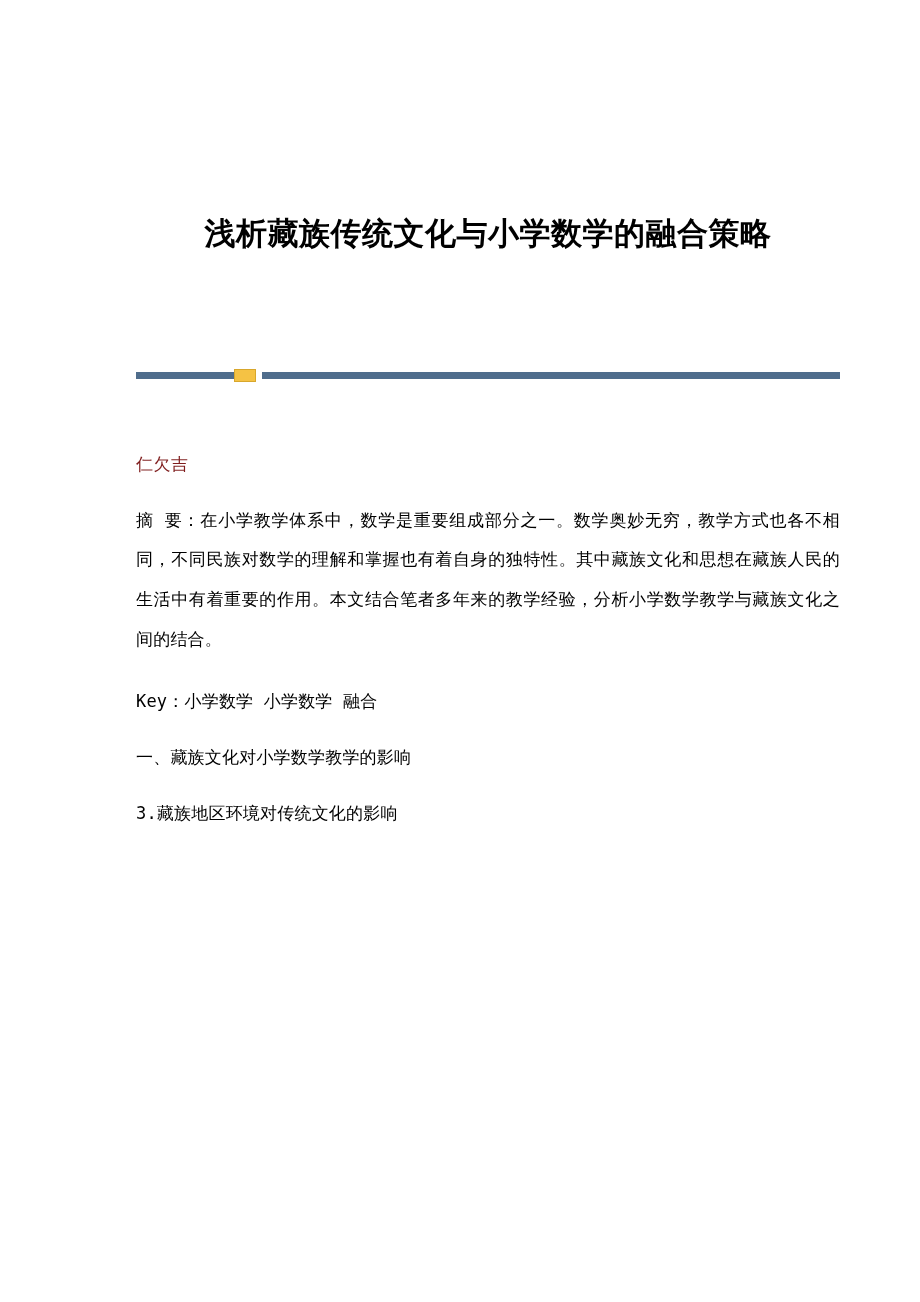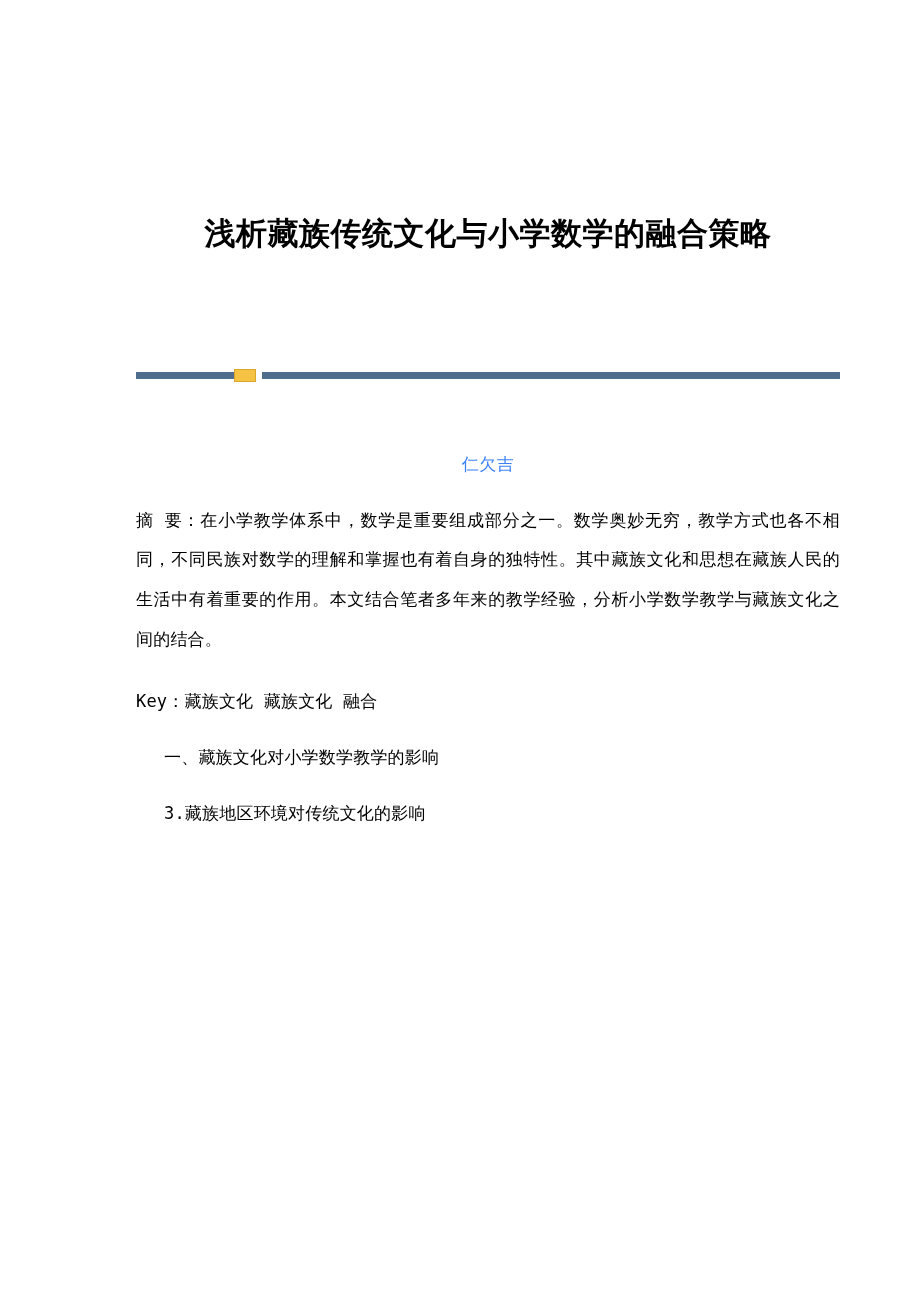--- a/index.html
+++ b/index.html
@@ -76,60 +76,58 @@
     height: 7px;
     background: #ffffff;
   }
 
   .author {
     margin: 0;
     padding-top: 68px;
     font-family: "DejaVu Sans Mono", "Liberation Mono", monospace;
     font-size: 17px;
     line-height: 1.6;
-    color: #3b82f6;
+    color: #7f1d1d;
     letter-spacing: 0.5px;
-    text-align: center;
   }
 
   p.body-text {
     margin: 0;
     padding-top: 22px;
     font-family: "DejaVu Sans Mono", "Liberation Mono", monospace;
     font-size: 17px;
     line-height: 2.35;
     text-align: justify;
     color: #000000;
     letter-spacing: 0.2px;
   }
 
   p.body-text.tight {
     padding-top: 16px;
-    margin-left: 28px;
   }
 </style>
 </head>
 <body>
 
 <div class="page">
   <div class="content">
 
     <h1 class="doc-title">浅析藏族传统文化与小学数学的融合策略</h1>
 
     <div class="divider-wrap">
       <div class="divider-bar"></div>
       <div class="divider-accent"></div>
       <div class="divider-gap"></div>
     </div>
 
     <div class="author">仁欠吉</div>
 
     <p class="body-text">摘 要：在小学教学体系中，数学是重要组成部分之一。数学奥妙无穷，教学方式也各不相同，不同民族对数学的理解和掌握也有着自身的独特性。其中藏族文化和思想在藏族人民的生活中有着重要的作用。本文结合笔者多年来的教学经验，分析小学数学教学与藏族文化之间的结合。</p>
 
-    <p class="body-text">Key：藏族文化 藏族文化 融合</p>
+    <p class="body-text">Key：小学数学 小学数学 融合</p>
 
 
     <p class="body-text tight">一、藏族文化对小学数学教学的影响</p>
 
     <p class="body-text tight">3.藏族地区环境对传统文化的影响</p>
 
   </div>
 </div>
 
 </body></html>

